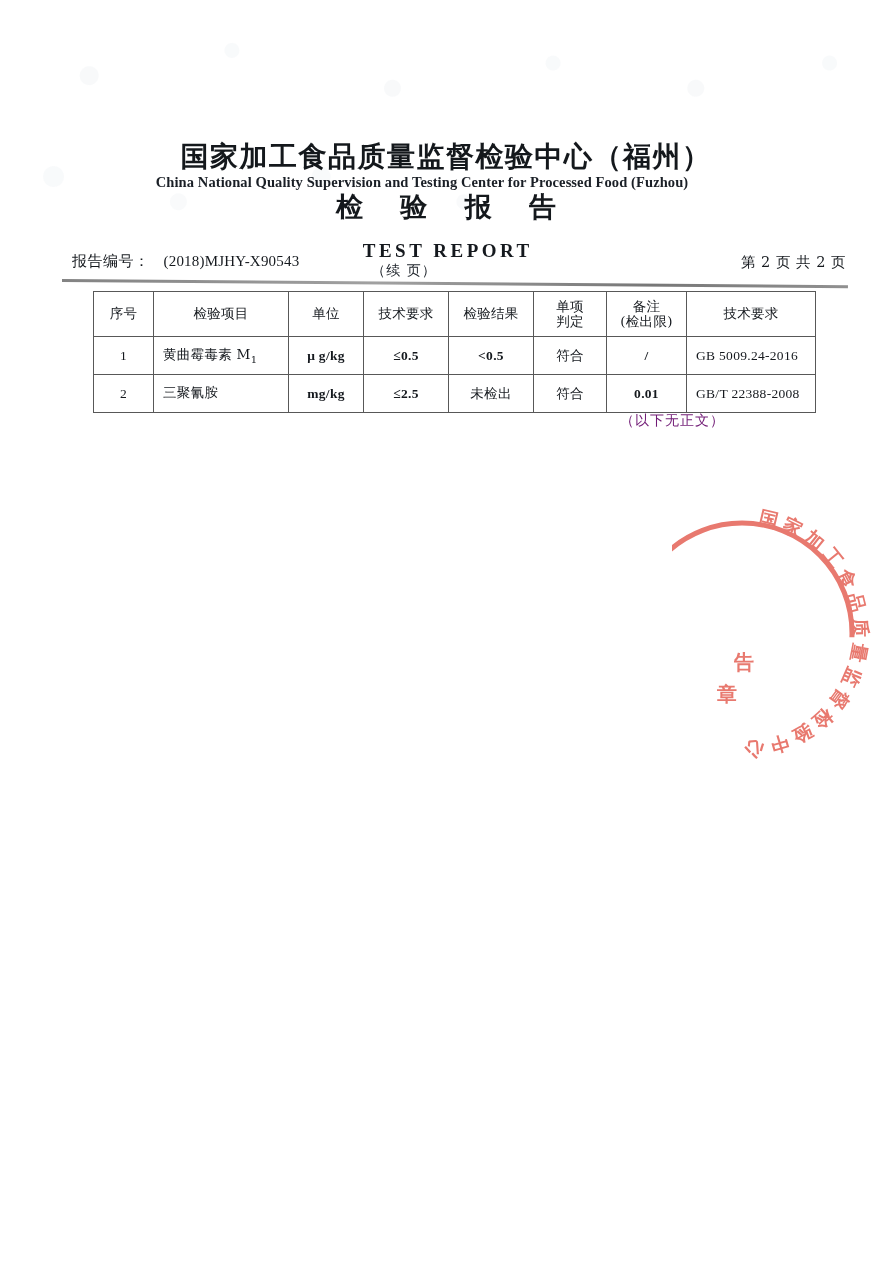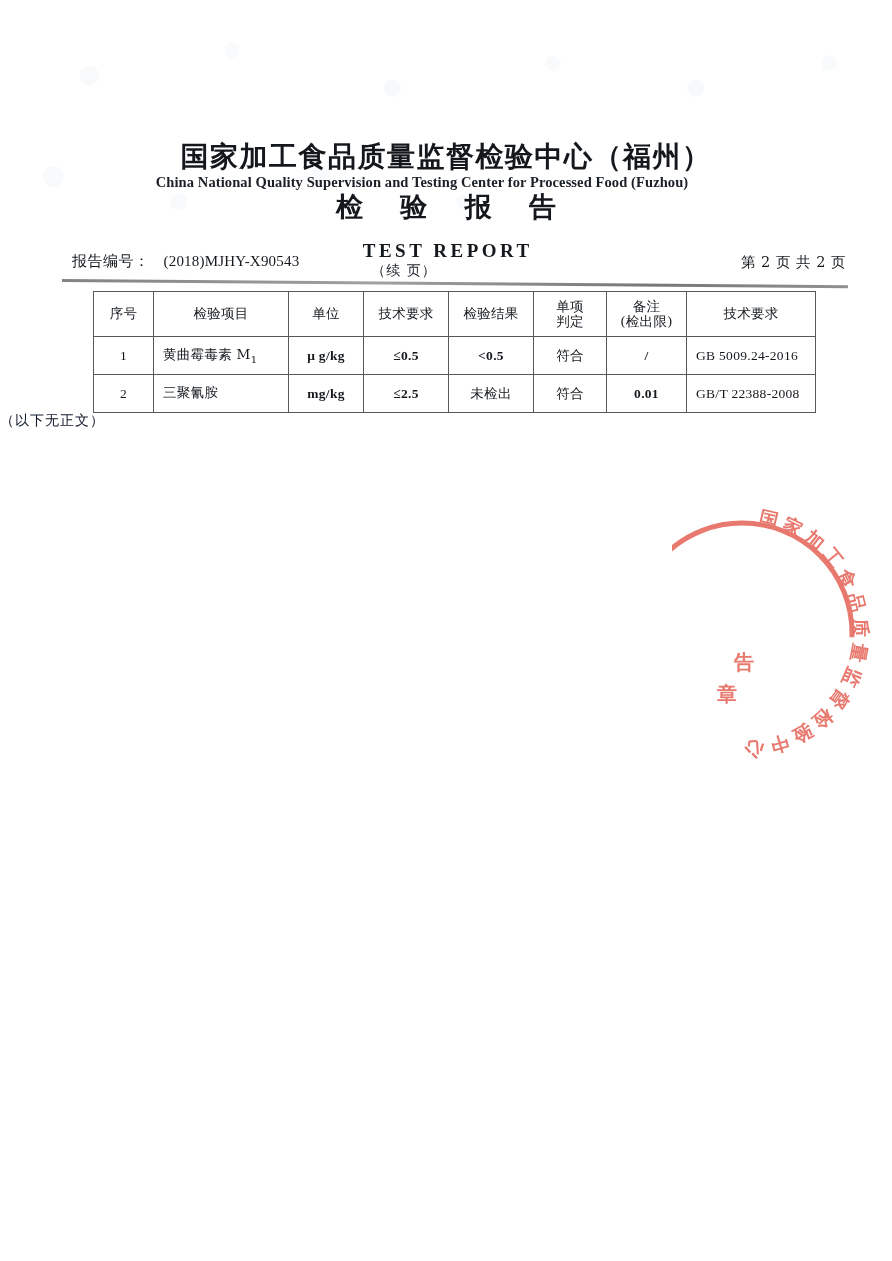--- a/index.html
+++ b/index.html
@@ -183,25 +183,25 @@
     font-family: "Liberation Serif", "DejaVu Serif", serif;
     font-size: 14.5px;
   }
   td.c-result { font-size: 13.5px; }
   .sub { font-size: 10px; vertical-align: sub; }
 
   .no-more-text {
     position: absolute;
     left: 0; top: 412px;
     width: 725px;
-    text-align: left;
+    text-align: right;
     font-family: "DejaVu Serif", "Liberation Serif", serif;
     font-size: 14px;
     letter-spacing: 1px;
-    color: #0f172a;
+    color: #701a75;
   }
 
   
   .seal {
     position: absolute;
     left: 672px; top: 493px;
     width: 290px; height: 290px;
     pointer-events: none;
   }
   .seal svg { display: block; }

